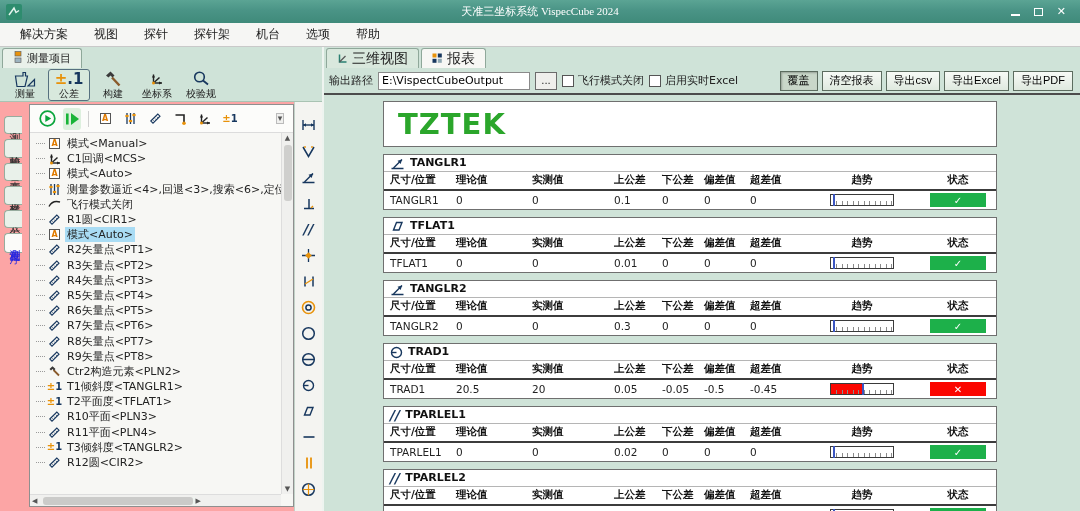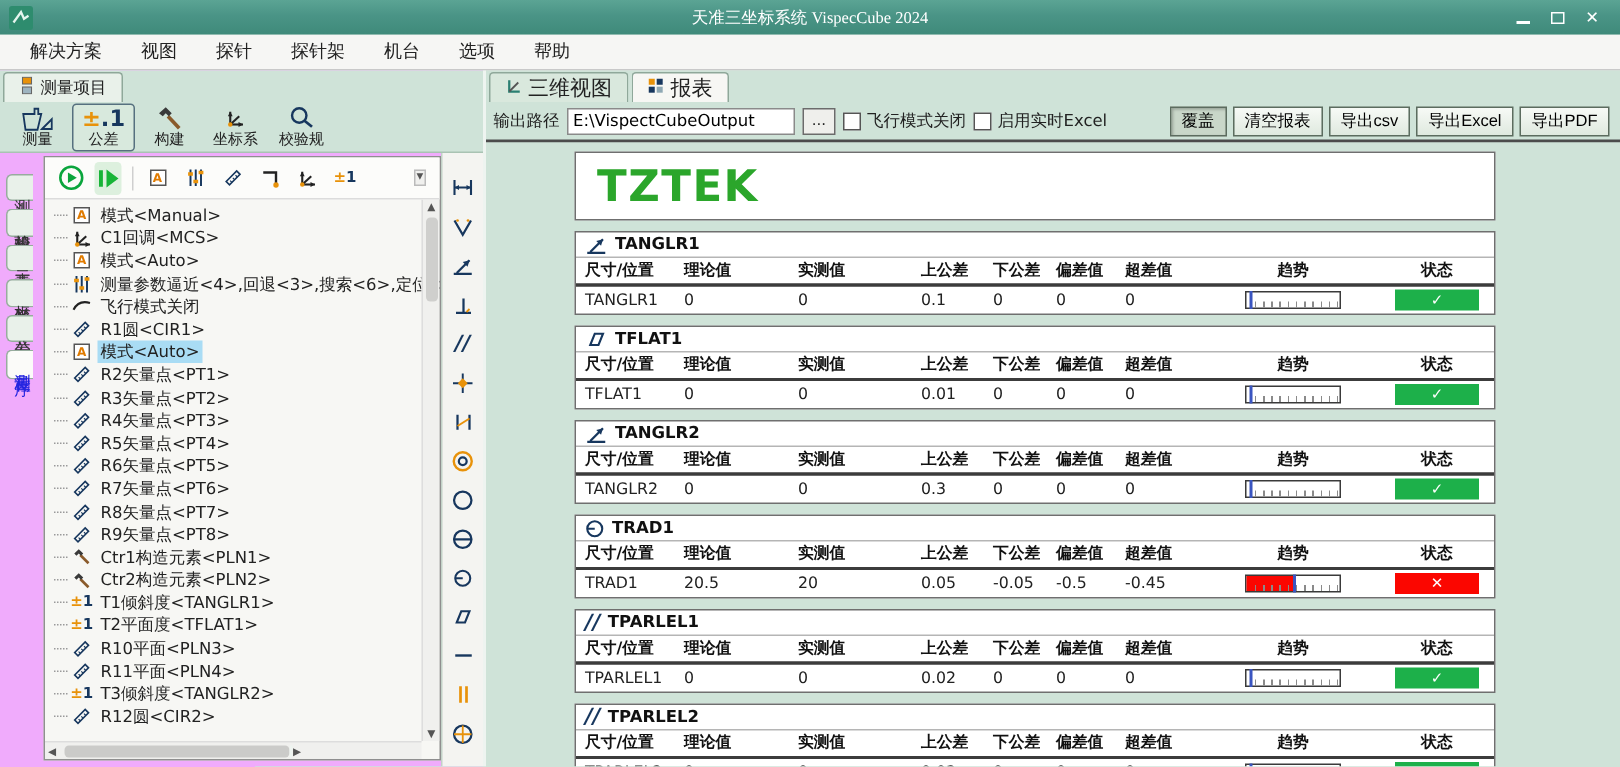--- a/index.html
+++ b/index.html
@@ -16,21 +16,21 @@
   .min-glyph { width:9px; border-bottom:2px solid #fff; height:8px; }
   .max-glyph { width:9px; height:8px; border:1.5px solid #fff; }
 
   
   .menubar { height:24px; background:#f6f6f4; border-bottom:1px solid #c9c9c9; display:flex; align-items:center; padding-left:8px; gap:2px; }
   .menu-item { padding:2px 12px; font-size:12px; color:#222; cursor:default; }
 
   .main { display:flex; height:464px; }
 
   
-  .left { width:322px; display:flex; flex-direction:column; background:#f0abfc; }
+  .left { width:322px; display:flex; flex-direction:column; background:#fca5a5; }
   .lp-tabrow { height:21px; display:flex; align-items:flex-end; padding-left:2px; background:#cfe3d8; }
   .lp-tab { display:inline-flex; align-items:center; gap:4px; height:20px; padding:0 10px;
     background:#e9f1ea; border:1px solid #8fa89a; border-bottom:none; border-radius:3px 3px 0 0; font-size:11px; }
   .ribbon { height:34px; display:flex; align-items:center; gap:2px; padding-left:4px; background:#cfe3d8; border-bottom:1px solid #a9c3b3; }
   .ribbon-btn { display:flex; flex-direction:column; align-items:center; justify-content:center;
     min-width:42px; height:32px; border:1px solid transparent; border-radius:3px; cursor:default; }
   .ribbon-btn.sel { border-color:#56707f; background:#d8e9dd; }
   .ribbon-btn .rlabel { font-size:10px; line-height:11px; color:#222; }
   .ribbon-btn .ricon { height:18px; display:inline-flex; align-items:center; justify-content:center; }
 
@@ -445,30 +445,20 @@
                 <span class="tlabel">R9矢量点&lt;PT8&gt;</span>
               </li>
               <li class="titem">
                 <span class="tline"></span>
                 <span class="ticon">
                   <svg width="13" height="12" viewBox="0 0 13 12" fill="none">
                     <path d="M5.5 5 L11 10.5" stroke="#8a5a2a" stroke-width="1.8"></path>
                     <path d="M1.5 4 L4.5 1.2 L7.5 4 L6 5.5 L4.5 4 L3 5.5 Z" fill="#3a3a3a"></path>
                   </svg>
                 </span>
-                <span class="tlabel">Ctr1构造元素&lt;PLN1&gt;</span>
-              </li>
-              <li class="titem">
-                <span class="tline"></span>
-                <span class="ticon">
-                  <svg width="13" height="12" viewBox="0 0 13 12" fill="none">
-                    <path d="M5.5 5 L11 10.5" stroke="#8a5a2a" stroke-width="1.8"></path>
-                    <path d="M1.5 4 L4.5 1.2 L7.5 4 L6 5.5 L4.5 4 L3 5.5 Z" fill="#3a3a3a"></path>
-                  </svg>
-                </span>
                 <span class="tlabel">Ctr2构造元素&lt;PLN2&gt;</span>
               </li>
               <li class="titem">
                 <span class="tline"></span>
                 <span class="ticon">
                   <span class="ic-tol"><b class="pm">±</b><b class="one">1</b></span>
                 </span>
                 <span class="tlabel">T1倾斜度&lt;TANGLR1&gt;</span>
               </li>
               <li class="titem">

